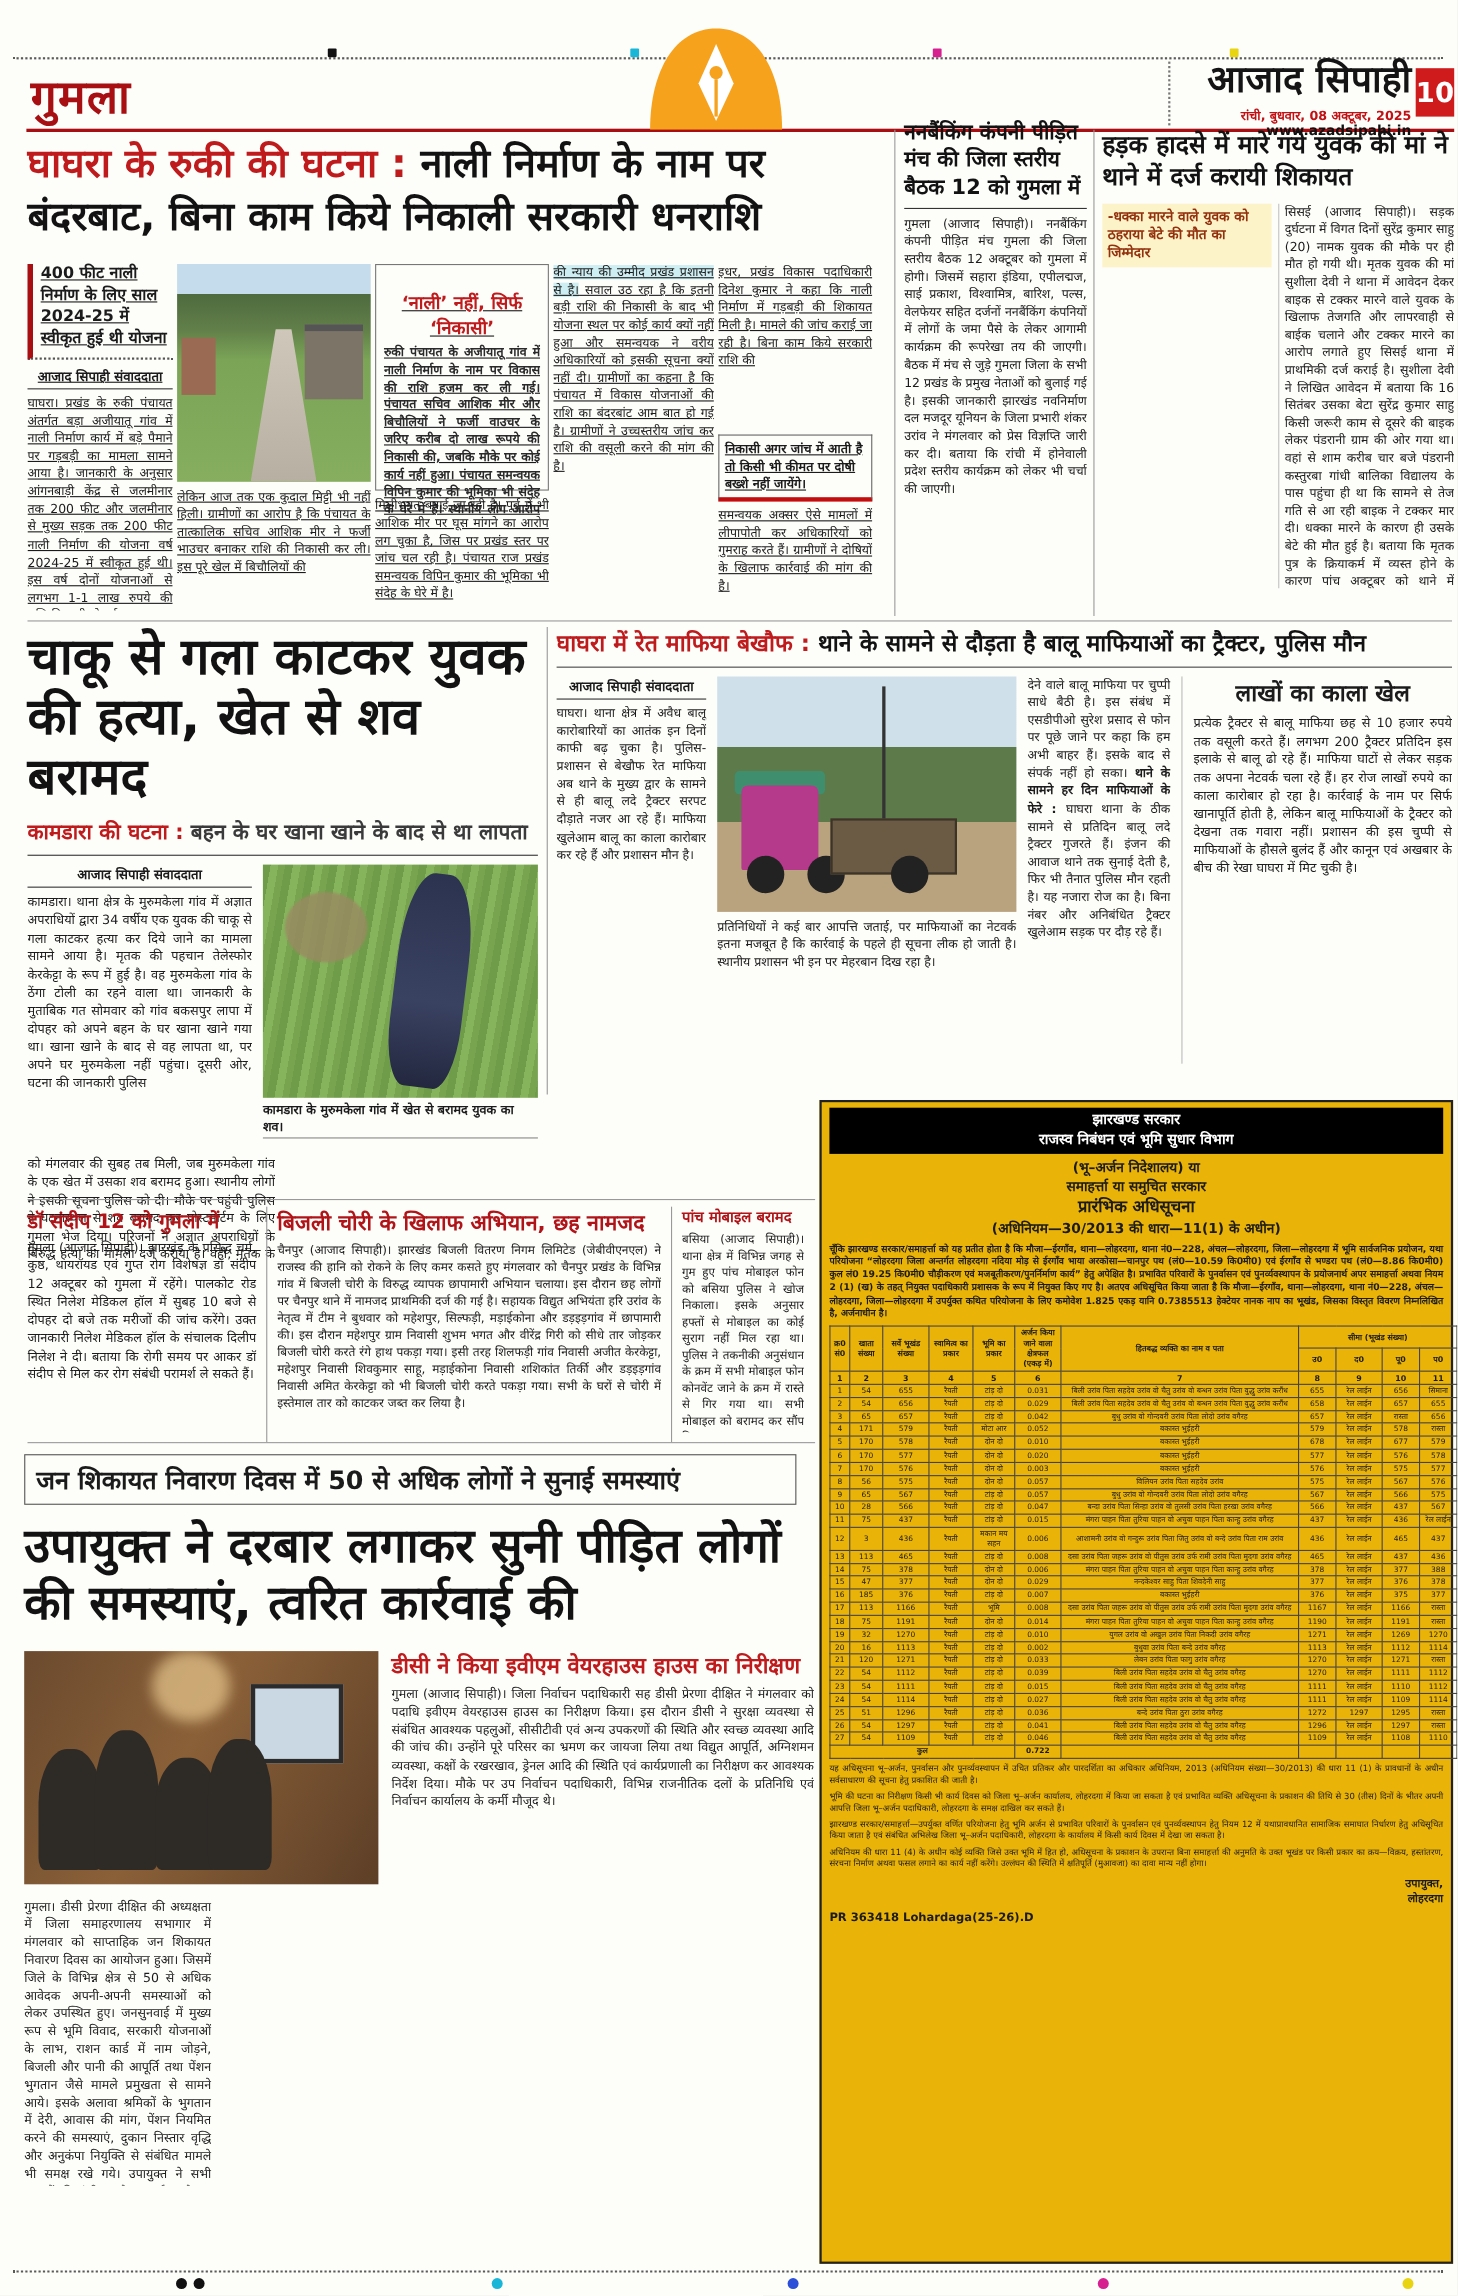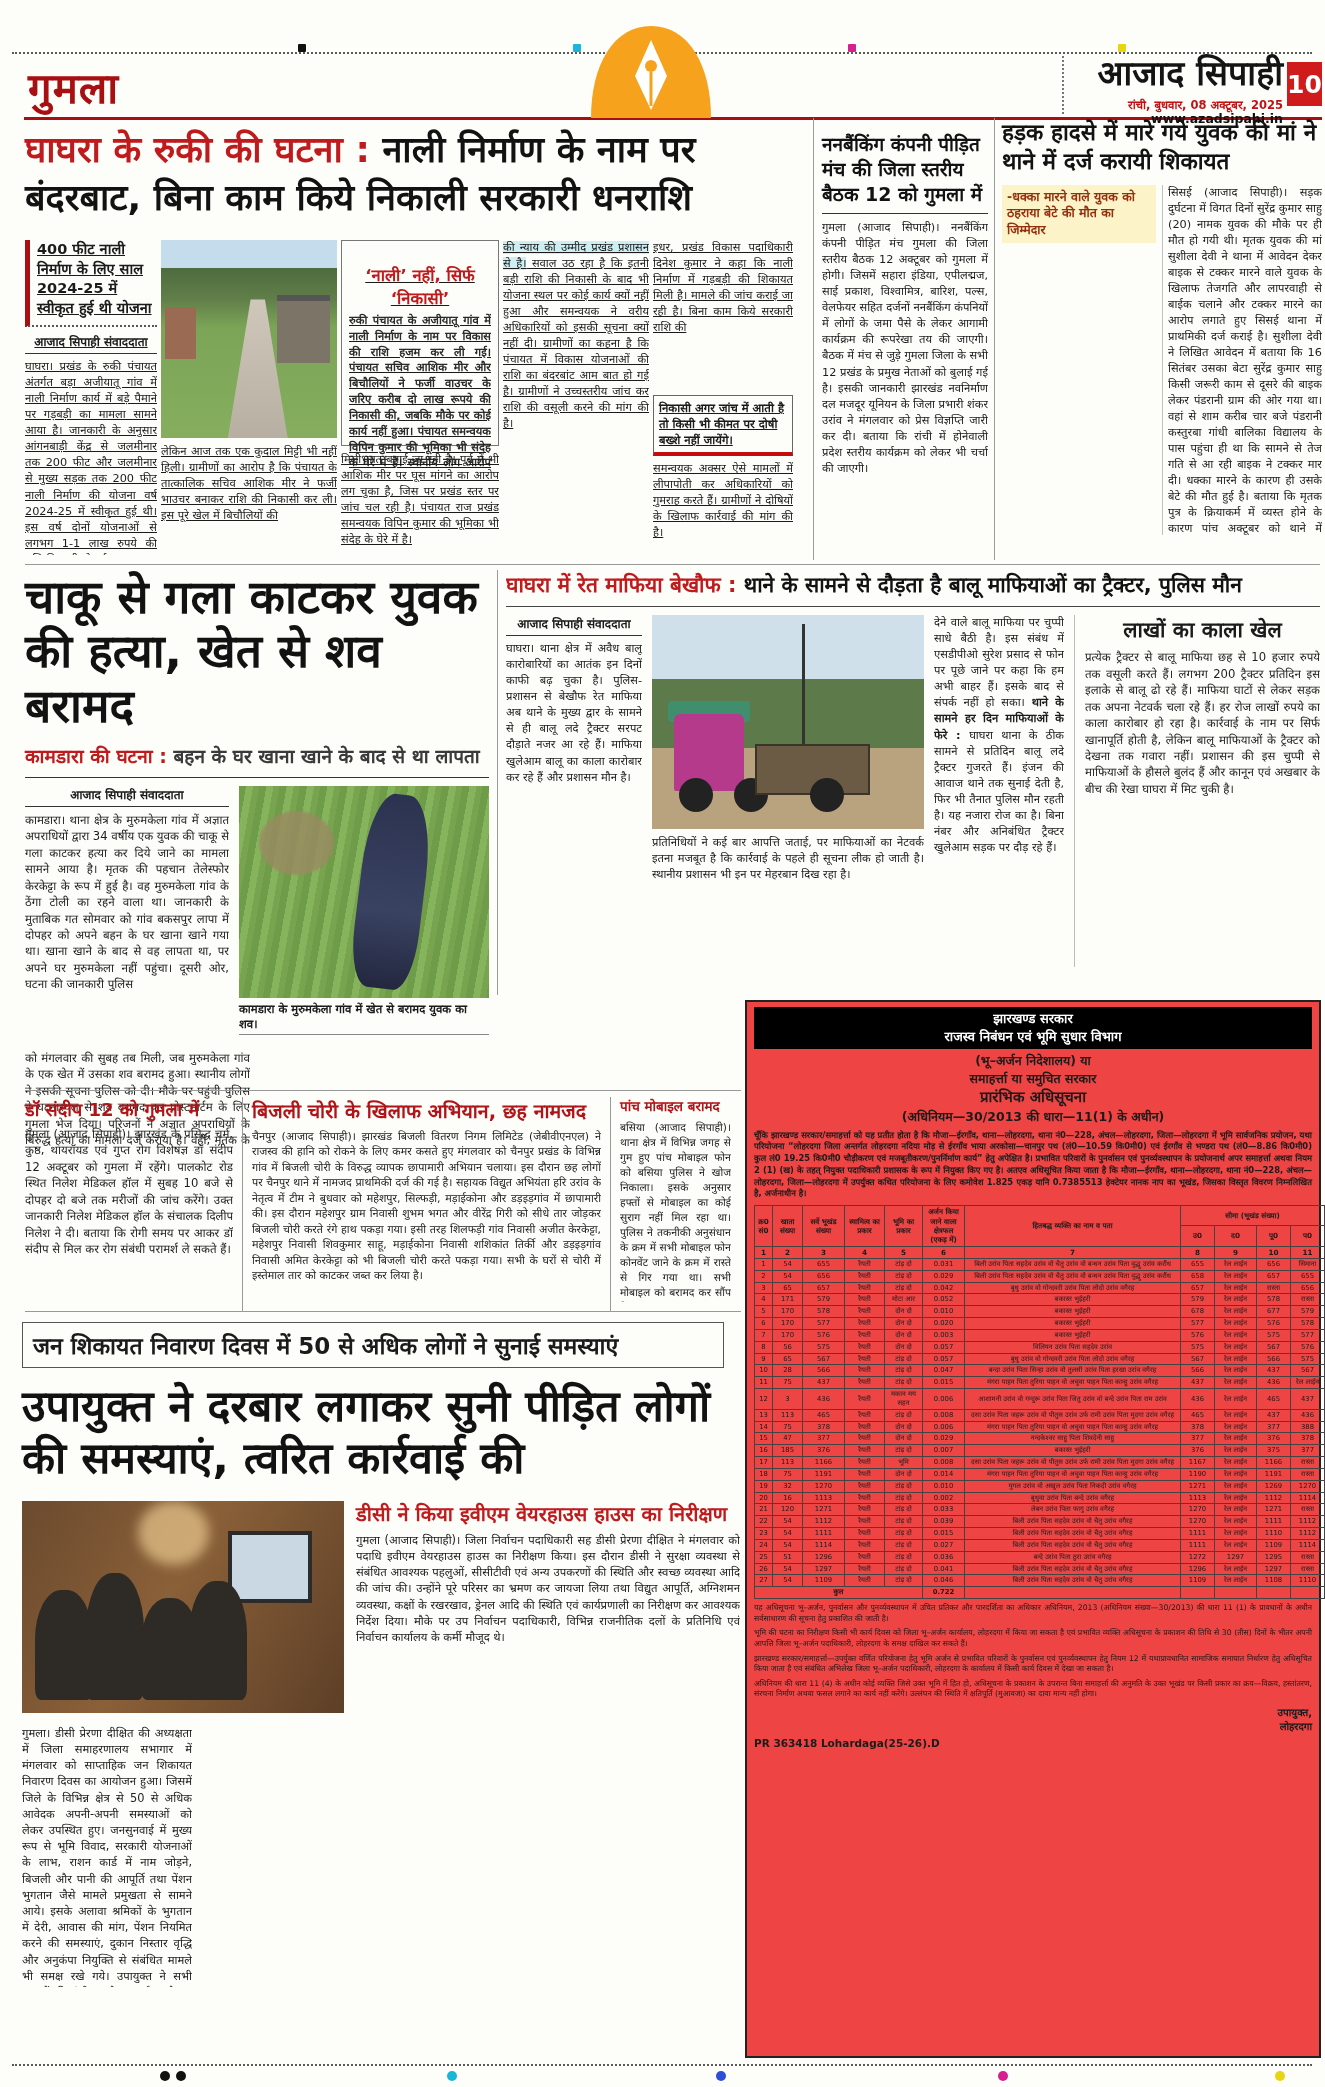--- a/index.html
+++ b/index.html
@@ -36,21 +36,21 @@
   .quote-box { border:1px solid #666; border-bottom:4px solid #c40e0e; padding:4px 5px;
     font-size:11.5px; font-weight:800; line-height:1.4; margin:5px 0; }
   .hl-cyan { background:#cdeef2; }
   .hl-yellow { background:#fdf3c8; color:#93310e; font-weight:800; font-size:12.5px;
     padding:4px 5px; line-height:1.35; display:block; margin-bottom:5px; }
   .photo { position:relative; overflow:hidden; background:#889; }
   .caption { font-size:11.5px; font-weight:800; padding-top:3px; border-bottom:1px solid #888; padding-bottom:3px; }
   .small-box-title { color:#b01418; font-weight:800; text-align:left; margin-bottom:5px; }
 
   
-  .notice { border:2px solid #222; background:#ef4444; padding:5px 7px; }
+  .notice { border:2px solid #222; background:#eab308; padding:5px 7px; }
   .notice .gov-banner { background:#000; color:#fff; text-align:center; font-weight:800;
     font-size:13px; line-height:1.35; padding:3px 0 4px; }
   .notice .c-line { text-align:center; font-weight:800; font-size:12.5px; line-height:1.4; }
   .notice .c-line.big { font-size:15px; }
   .notice .intro { font-size:8.4px; line-height:1.4; text-align:justify; margin-top:4px; font-weight:600;}
   .notice table { width:100%; border-collapse:collapse; margin-top:5px; table-layout:fixed; }
   .notice th, .notice td { border:1px solid #444; font-size:6.8px; line-height:1.3;
     text-align:center; padding:1px 2px; vertical-align:middle; word-wrap:break-word; }
   .notice th { font-weight:800; font-size:7.2px; }
   .notice td.name-cell { text-align:center; }
@@ -138,21 +138,21 @@
       <div class="body-txt" style="height:320px;"><span class="hl-cyan">की न्याय की उम्मीद प्रखंड प्रशासन से है।</span><span> सवाल उठ रहा है कि इतनी बड़ी राशि की निकासी के बाद भी योजना स्थल पर कोई कार्य क्यों नहीं हुआ और समन्वयक ने वरीय अधिकारियों को इसकी सूचना क्यों नहीं दी। ग्रामीणों का कहना है कि पंचायत में विकास योजनाओं की राशि का बंदरबांट आम बात हो गई है। ग्रामीणों ने उच्चस्तरीय जांच कर राशि की वसूली करने की मांग की है।</span></div>
     </div>
     <div style="width:140px; flex:none;">
       <div class="body-txt" style="height:150px;">इधर, प्रखंड विकास पदाधिकारी दिनेश कुमार ने कहा कि नाली निर्माण में गड़बड़ी की शिकायत मिली है। मामले की जांच कराई जा रही है। बिना काम किये सरकारी राशि की</div>
       <div class="quote-box">निकासी अगर जांच में आती है तो किसी भी कीमत पर दोषी बख्शे नहीं जायेंगे।</div>
       <div class="body-txt" style="height:110px;">समन्वयक अक्सर ऐसे मामलों में लीपापोती कर अधिकारियों को गुमराह करते हैं। ग्रामीणों ने दोषियों के खिलाफ कार्रवाई की मांग की है।</div>
     </div>
   </div>
 
   <div class="rule-v" style="left:813px; top:118px; height:442px;"></div>
-  <div class="abs" style="left:822px; top:132px; width:166px; height:440px;">
+  <div class="abs" style="left:822px; top:108px; width:166px; height:440px;">
     <div class="headline" style="font-size:19px; line-height:1.32; margin-bottom:6px; border-bottom:1px solid #333; padding-bottom:6px;">ननबैंकिंग कंपनी पीड़ित मंच की जिला स्तरीय बैठक 12 को गुमला में</div>
     <div class="body-txt" style="height:350px;">गुमला (आजाद सिपाही)। ननबैंकिंग कंपनी पीड़ित मंच गुमला की जिला स्तरीय बैठक 12 अक्टूबर को गुमला में होगी। जिसमें सहारा इंडिया, एपीलद्मज, साई प्रकाश, विश्वामित्र, बारिश, पल्स, वेलफेयर सहित दर्जनों ननबैंकिंग कंपनियों में लोगों के जमा पैसे के लेकर आगामी कार्यक्रम की रूपरेखा तय की जाएगी। बैठक में मंच से जुड़े गुमला जिला के सभी 12 प्रखंड के प्रमुख नेताओं को बुलाई गई है। इसकी जानकारी झारखंड नवनिर्माण दल मजदूर यूनियन के जिला प्रभारी शंकर उरांव ने मंगलवार को प्रेस विज्ञप्ति जारी कर दी। बताया कि रांची में होनेवाली प्रदेश स्तरीय कार्यक्रम को लेकर भी चर्चा की जाएगी।</div>
   </div>
 
   <div class="rule-v" style="left:994px; top:118px; height:442px;"></div>
   <div class="abs" style="left:1002px; top:118px; width:320px; height:442px;">
     <div class="headline" style="font-size:22.5px; line-height:1.3; margin-bottom:8px;">हड़क हादसे में मारे गये युवक की मां ने थाने में दर्ज करायी शिकायत</div>
     <div style="column-count:2; column-gap:12px; column-rule:1px solid #c2c2c2; height:350px; overflow:hidden;">
       <span class="hl-yellow">-धक्का मारने वाले युवक को ठहराया बेटे की मौत का जिम्मेदार</span>
       <div class="body-txt">सिसई (आजाद सिपाही)। सड़क दुर्घटना में विगत दिनों सुरेंद्र कुमार साहु (20) नामक युवक की मौके पर ही मौत हो गयी थी। मृतक युवक की मां सुशीला देवी ने थाना में आवेदन देकर बाइक से टक्कर मारने वाले युवक के खिलाफ तेजगति और लापरवाही से बाईक चलाने और टक्कर मारने का आरोप लगाते हुए सिसई थाना में प्राथमिकी दर्ज कराई है। सुशीला देवी ने लिखित आवेदन में बताया कि 16 सितंबर उसका बेटा सुरेंद्र कुमार साहु किसी जरूरी काम से दूसरे की बाइक लेकर पंडरानी ग्राम की ओर गया था। वहां से शाम करीब चार बजे पंडरानी कस्तुरबा गांधी बालिका विद्यालय के पास पहुंचा ही था कि सामने से तेज गति से आ रही बाइक ने टक्कर मार दी। धक्का मारने के कारण ही उसके बेटे की मौत हुई है। बताया कि मृतक पुत्र के क्रियाकर्म में व्यस्त होने के कारण पांच अक्टूबर को थाने में प्राथमिकी दर्ज कराते हुए दोषी के खिलाफ कड़ी कानूनी कार्रवाई की मांग की है।</div>

